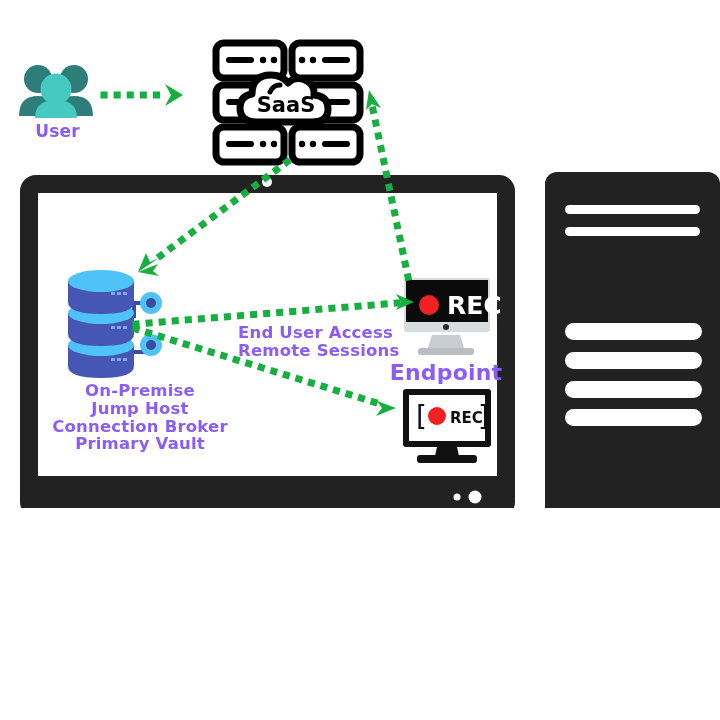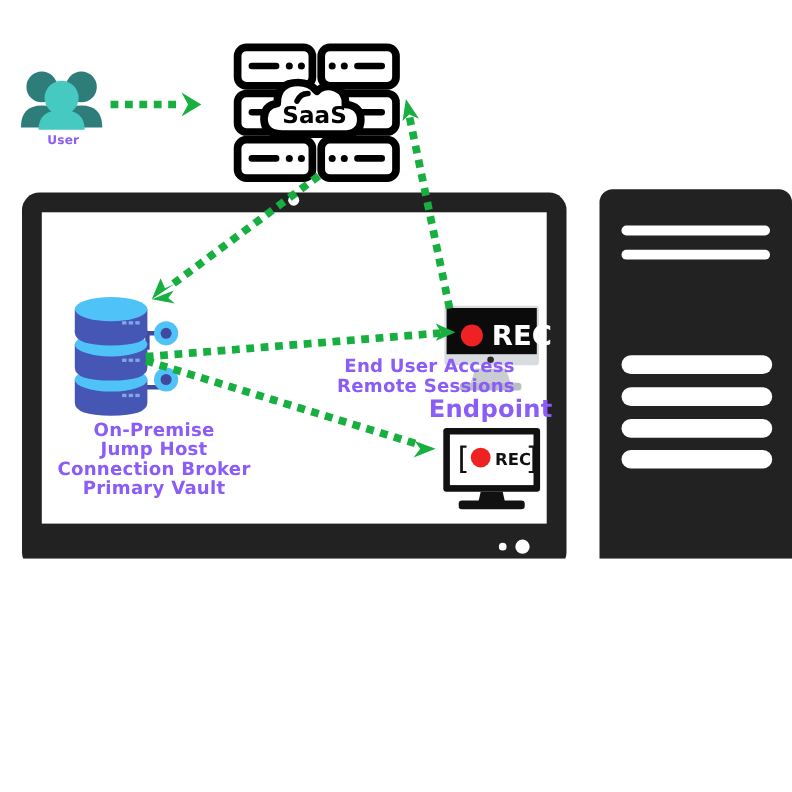--- a/index.html
+++ b/index.html
@@ -33,41 +33,41 @@
     font-family: "DejaVu Sans", "Liberation Sans", sans-serif;
     text-align: center;
     line-height: 1.08;
     white-space: pre;
     letter-spacing: 0.2px;
   }
   #user-label {
     left: 0px;
     top: 122px;
     width: 115px;
-    font-size: 11px;
+    font-size: 17px;
   }
   #onprem-label {
     left: 35px;
     top: 382px;
     width: 210px;
     font-size: 16.5px;
     text-align: center;
   }
   #endpoint-label {
     left: 386px;
     top: 361px;
     width: 120px;
     font-size: 22px;
   }
   #access-label {
     left: 238px;
     top: 324px;
     width: 230px;
     font-size: 16.5px;
-    text-align: right;
+    text-align: left;
   }
 </style>
 </head>
 <body>
 
 <div id="canvas">
 
   <svg class="layer" viewBox="0 0 720 720">
 
     <g>

